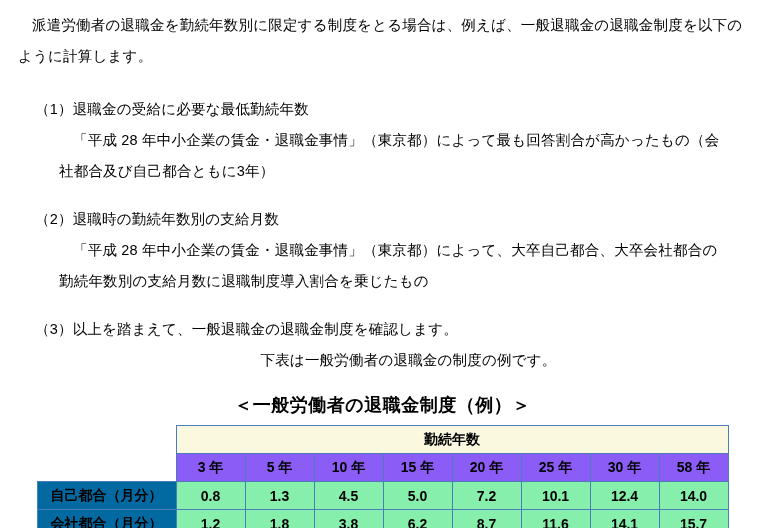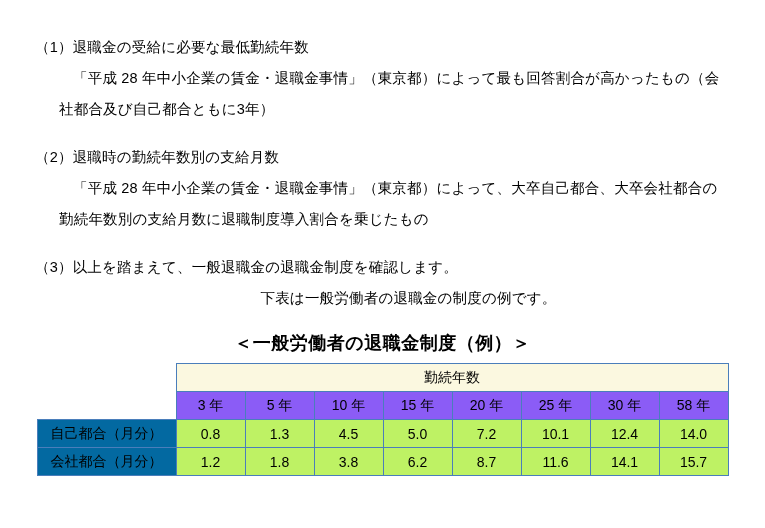--- a/index.html
+++ b/index.html
@@ -67,49 +67,50 @@
   table.retire {
     border-collapse: collapse;
     font-size: 14px;
     table-layout: fixed;
   }
   table.retire th, table.retire td {
     border: 1px solid #4a7ebb;
     height: 27px;
     text-align: center;
     vertical-align: middle;
-    font-weight: normal;
+    font-weight: bold;
     padding: 0;
   }
   .corner {
     border: none !important;
     background: #ffffff;
     width: 138px;
   }
   .hdr {
     background: #8b5cf6;
     width: 68px;
   }
   .hdr-span {
     background: #fbf8e0;
   }
   .rowlabel {
     background: #0369a1;
     width: 138px;
     text-align: center;
   }
   .val {
-    background: #bef264;
+    background: #86efac;
   }
 </style>
 </head>
 <body>
 
 <div class="page">
 
+  <p class="para intro">派遣労働者の退職金を勤続年数別に限定する制度をとる場合は、例えば、一般退職金の退職金制度を以下のように計算します。</p>
 
   <ul class="list">
     <li class="list-item para">
       <span class="item-head"><span>（1）</span><span>退職金の受給に必要な最低勤続年数</span></span>
       <span class="item-body">「平成 28 年中小企業の賃金・退職金事情」（東京都）によって最も回答割合が高かったもの（会社都合及び自己都合ともに3年）</span>
     </li>
     <li class="list-item para">
       <span class="item-head"><span>（2）</span><span>退職時の勤続年数別の支給月数</span></span>
       <span class="item-body">「平成 28 年中小企業の賃金・退職金事情」（東京都）によって、大卒自己都合、大卒会社都合の勤続年数別の支給月数に退職制度導入割合を乗じたもの</span>
     </li>

